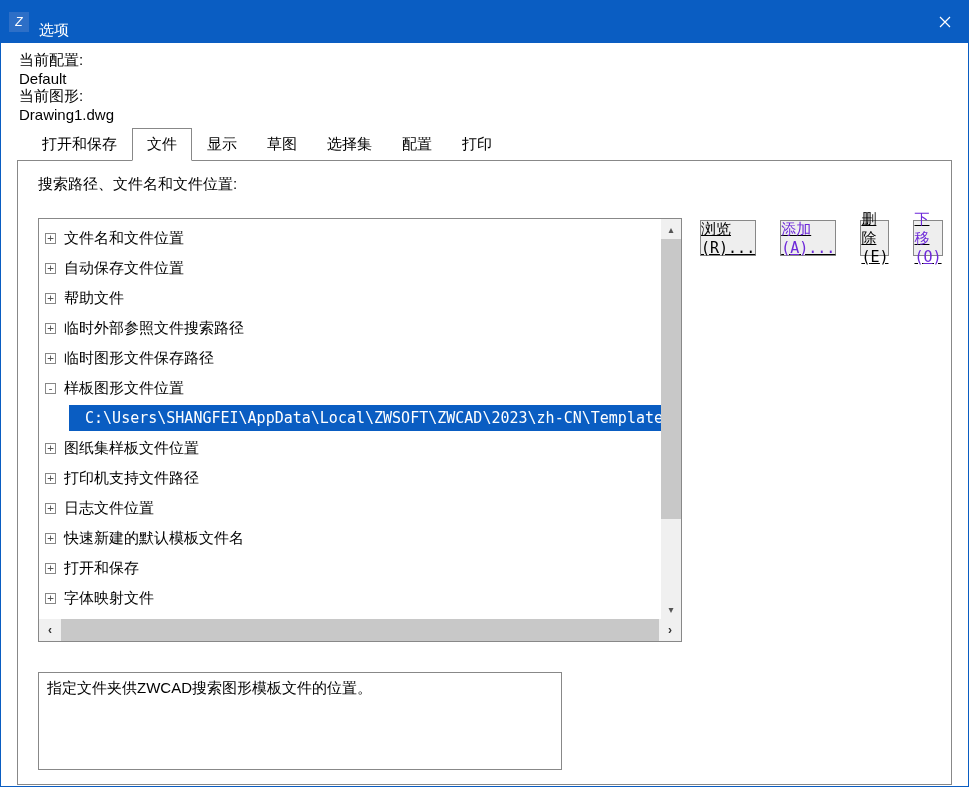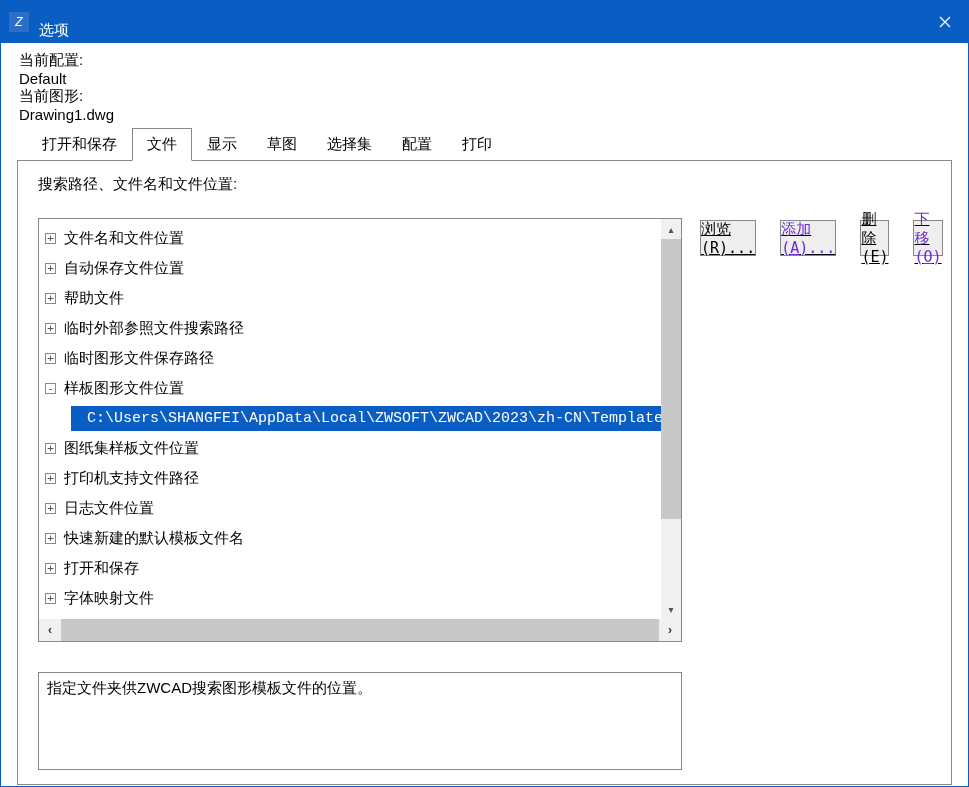--- a/index.html
+++ b/index.html
@@ -36,28 +36,28 @@
     .hscroll { position: absolute; left: 0; right: 0; bottom: 0; height: 22px; background: #f0f0f0; display: flex; align-items: center; }
     .hscroll-arrow-l { width: 22px; height: 22px; display: flex; align-items: center; justify-content: center; font-size: 12px; color: #333; font-weight: bold; }
     .hscroll-track { flex: 1; height: 100%; background: #c8c8c8; }
     .hscroll-arrow-r { width: 22px; height: 22px; display: flex; align-items: center; justify-content: center; font-size: 12px; color: #333; font-weight: bold; }
     
     .tree { padding: 4px 2px; font-family: SimSun, monospace; font-size: 15px; }
     .tree-row { display: flex; align-items: center; height: 30px; white-space: nowrap; position: relative; }
     .tree-expander { width: 11px; height: 11px; border: 1px solid #888; display: inline-flex; align-items: center; justify-content: center; font-size: 11px; line-height: 1; color: #555; background: #fff; cursor: pointer; margin-left: 4px; margin-right: 4px; font-family: monospace; }
     .tree-indent { display: inline-block; width: 30px; }
     .tree-label { padding: 2px 4px; }
-    .tree-selected { background: #0a5dc2; color: #fff; padding: 4px 16px; display: inline-block; font-family: Liberation Mono, monospace; }
+    .tree-selected { background: #0a5dc2; color: #fff; padding: 4px 16px; display: inline-block; }
     
     .side-buttons { display: flex; flex-direction: row; gap: 24px; width: 192px; padding-top: 2px; text-decoration: underline; }
     .side-btn { height: 36px; border: 1px solid #888; background: #eee; display: flex; align-items: center; justify-content: center; font-size: 15px; font-family: SimSun, monospace; cursor: pointer; }
     .side-btn.disabled { color: #6d28d9; }
     .side-btn u { text-decoration: underline; }
     
-    .desc-box { width: 644px; height: 98px; border: 1px solid #888; padding: 6px 8px; margin-top: 30px; font-size: 15px; font-family: SimSun, sans-serif; }
+    .desc-box { width: 524px; height: 98px; border: 1px solid #888; padding: 6px 8px; margin-top: 30px; font-size: 15px; font-family: SimSun, sans-serif; }
     
     .bottom-buttons { display: flex; justify-content: flex-end; gap: 20px; padding: 10px 50px 14px 0; }
     .bottom-btn { width: 116px; height: 32px; border: 1px solid #888; background: #eee; font-size: 15px; font-family: SimSun, monospace; cursor: pointer; display: flex; align-items: center; justify-content: center; }
     .bottom-btn.primary { border: 2px solid #0a5dc2; }
     .bottom-btn.disabled { color: #c2410c; }
     .bottom-btn u { text-decoration: underline; }
   </style>
 </head>
 <body>
 

